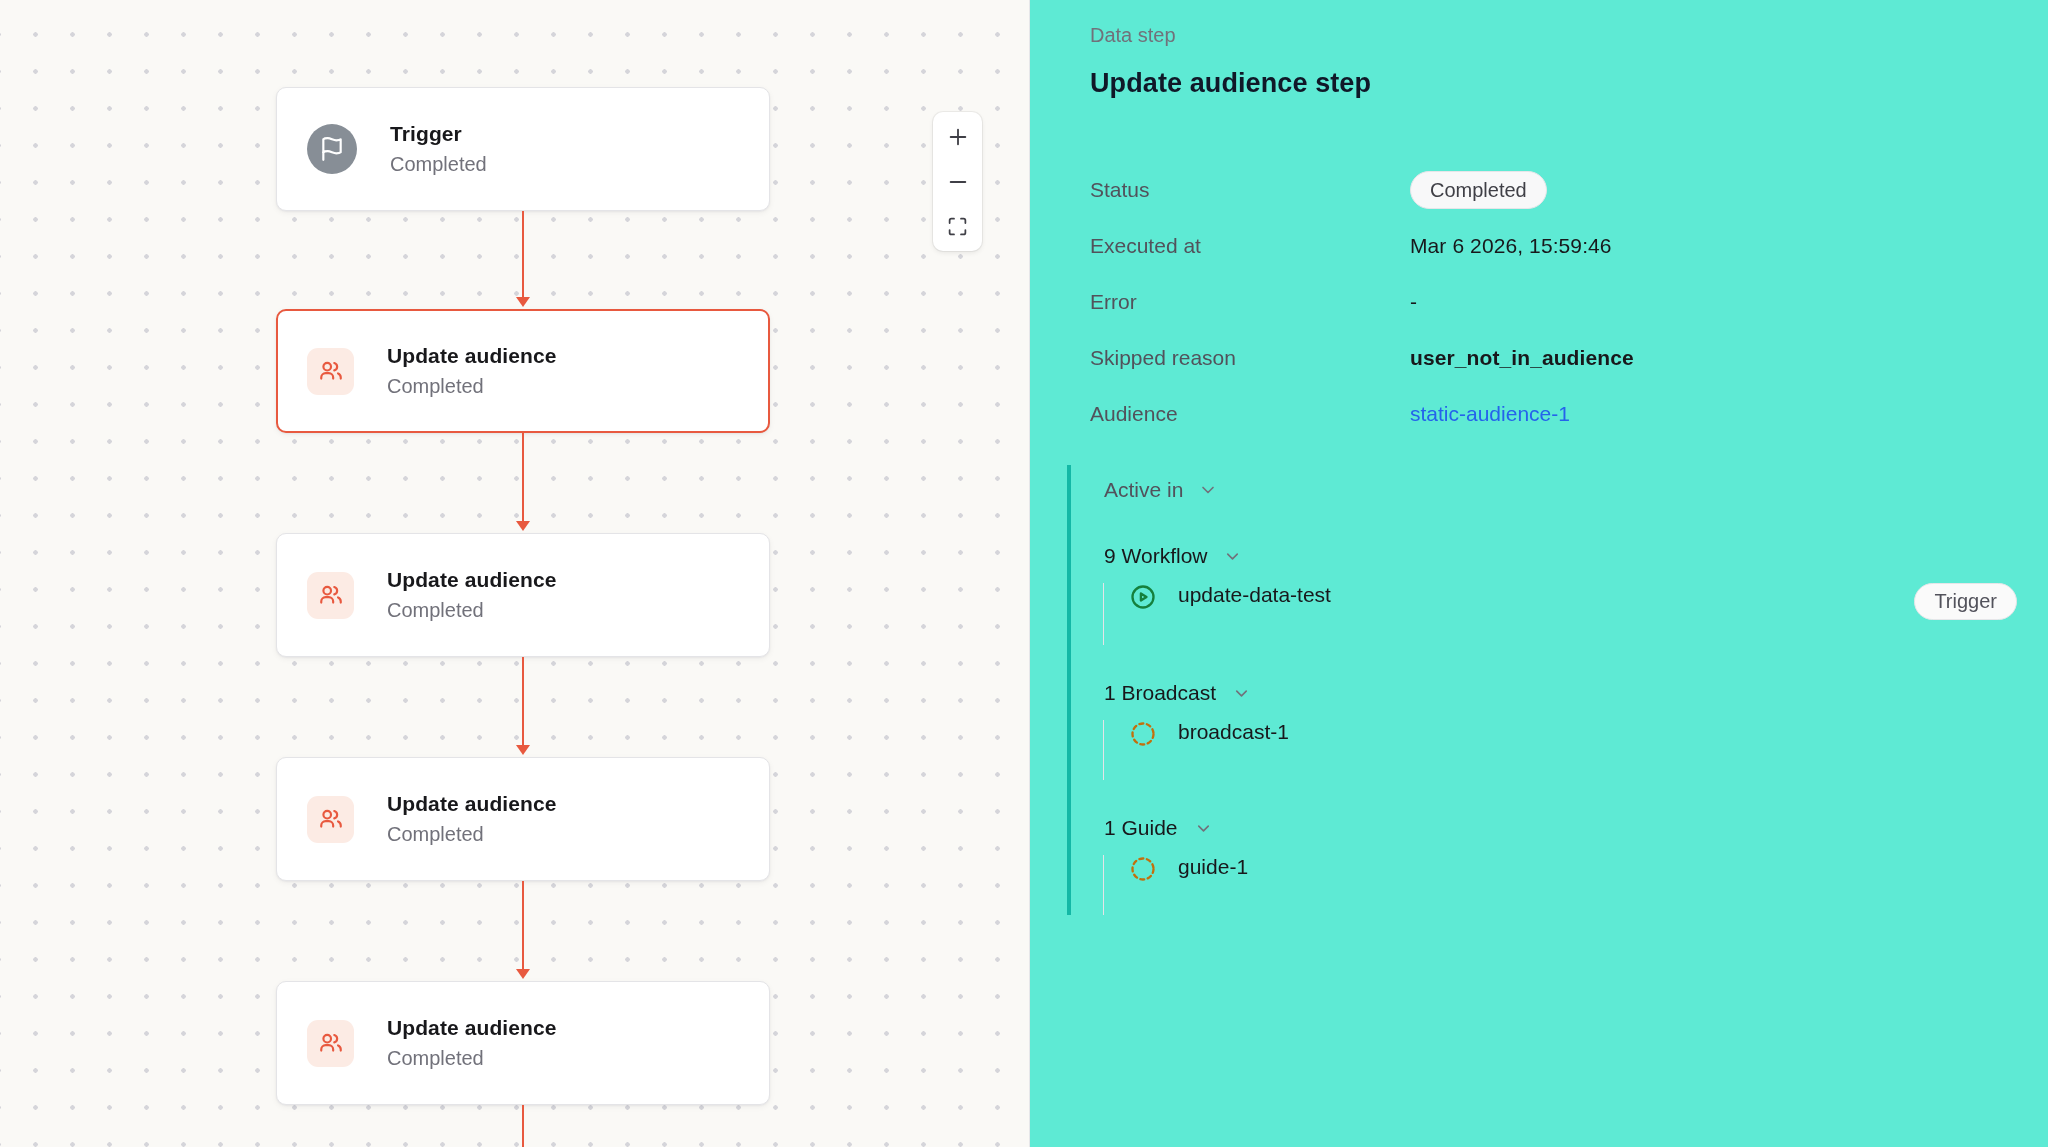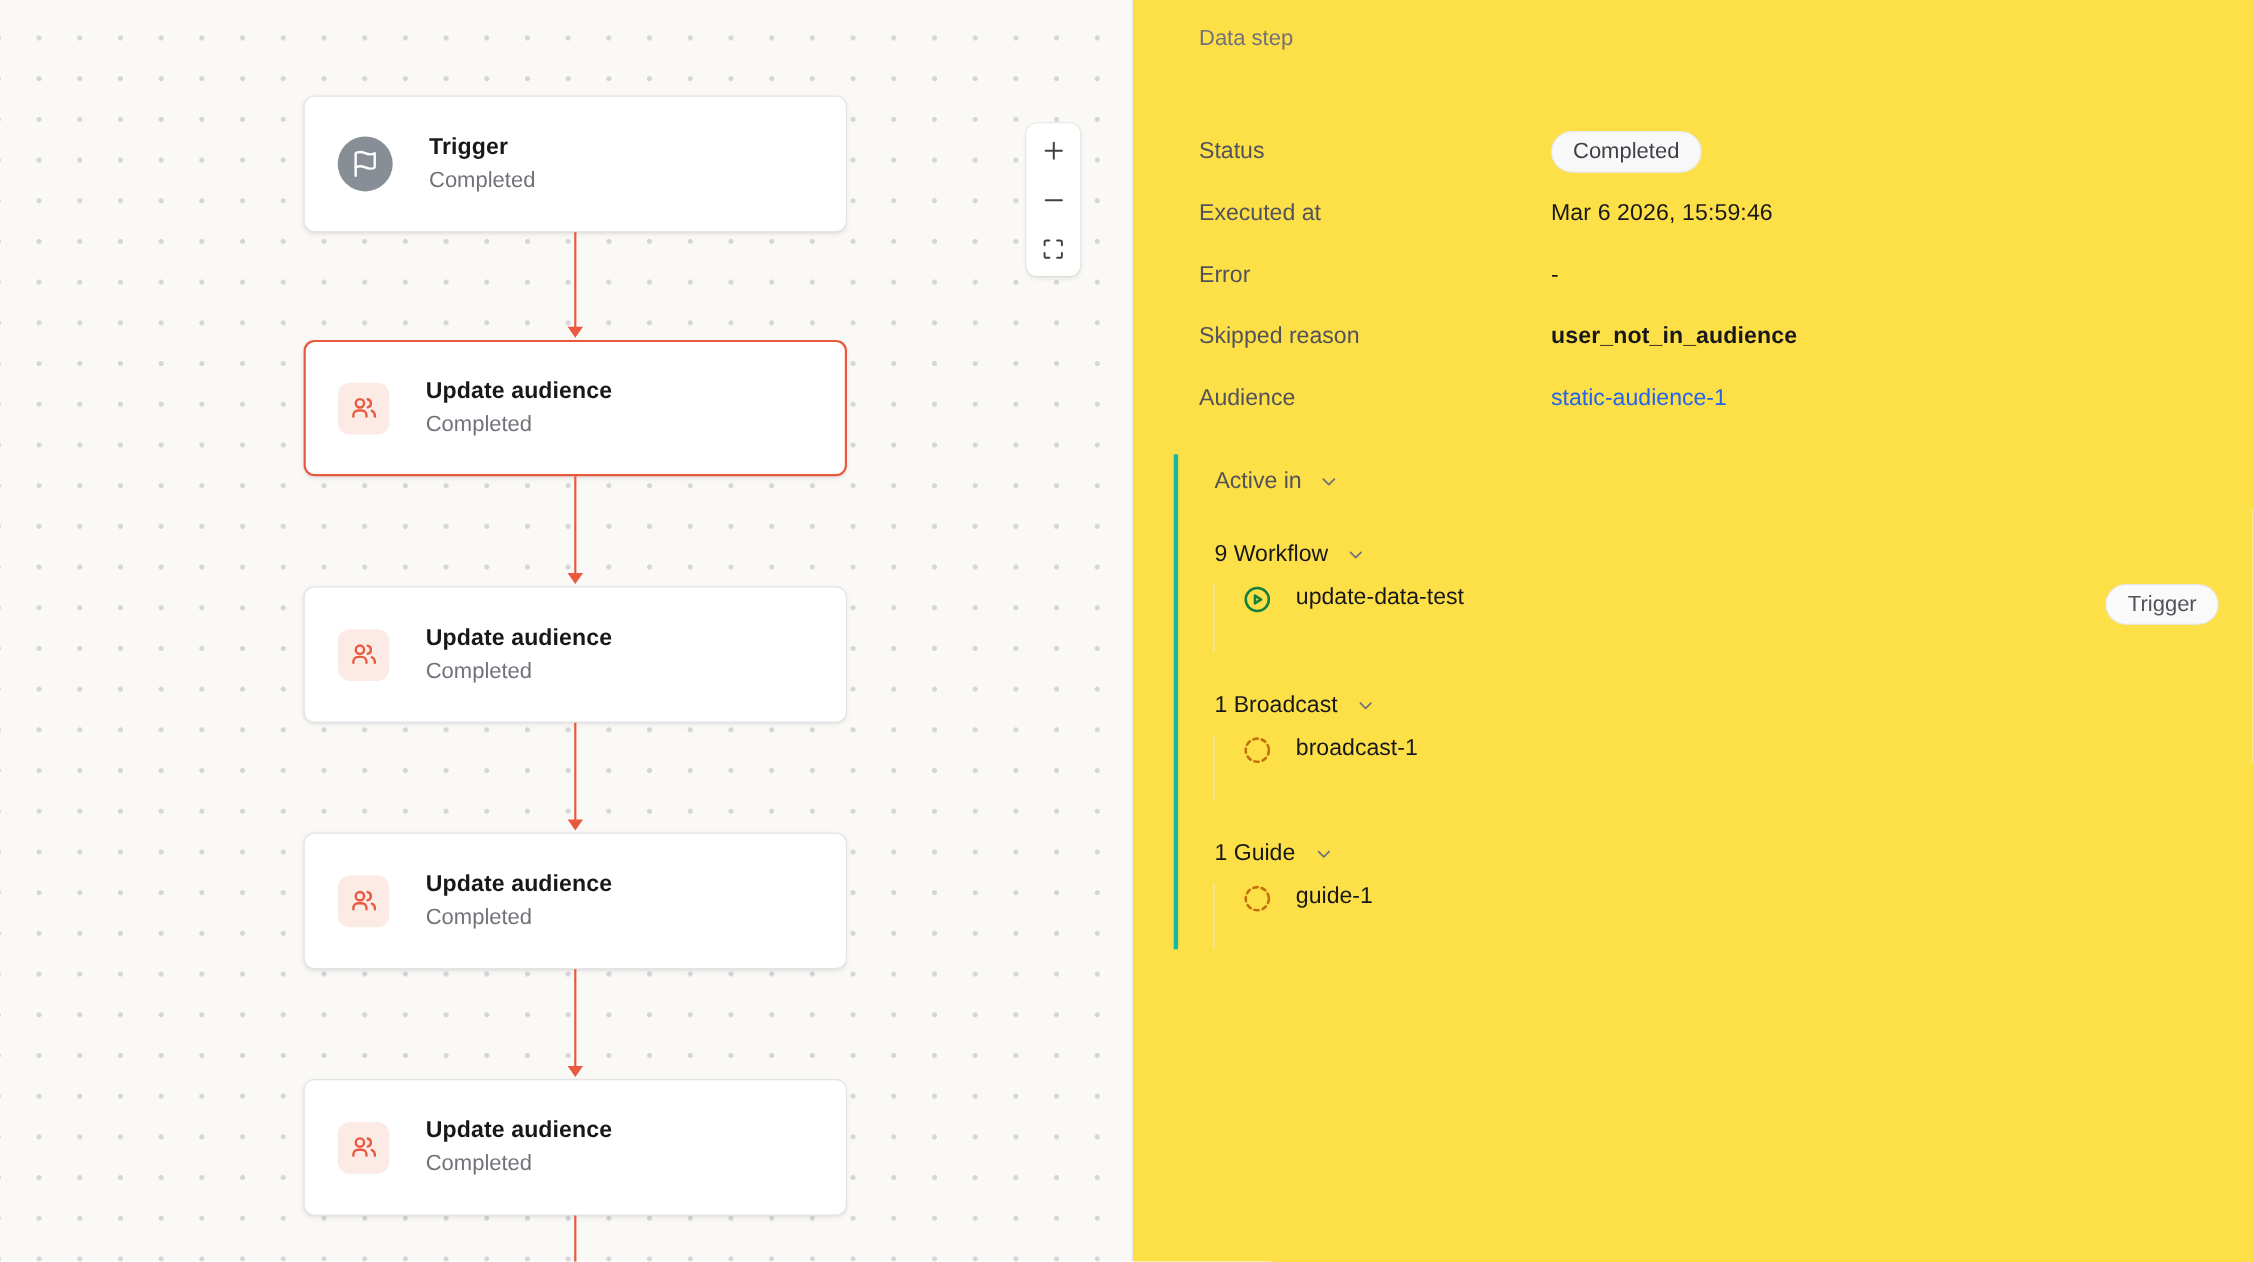--- a/index.html
+++ b/index.html
@@ -30,21 +30,21 @@
     border-left:7px solid transparent; border-right:7px solid transparent;
     border-top:10px solid #e8593f; }
 
   .zoom-toolbar { position:absolute; left:933px; top:112px; width:49px; background:#fff;
     border-radius:10px; box-shadow:0 0 0 1px rgba(0,0,0,.05),0 2px 5px rgba(0,0,0,.08);
     display:flex; flex-direction:column; padding:2px 0; }
   .zoom-btn { height:45px; display:grid; place-items:center; color:#3f3f46; background:none;
     border:none; cursor:pointer; }
 
   
-  .panel { position:relative; width:1018px; height:1147px; background:#fde047;
+  .panel { position:relative; width:1018px; height:1147px; background:#5eead4;
     padding:24px 0 0 60px; flex:none; }
   .eyebrow { font-size:20px; color:#71717a; }
   .page-title { font-size:27px; font-weight:700; color:#101828; margin-top:21px; letter-spacing:.1px; }
 
   .fields { margin-top:63px; }
   .field { display:flex; align-items:center; min-height:56px; font-size:21px; }
   .field-label { width:320px; flex:none; color:#52525b; }
   .field-value { color:#18181b; font-weight:600; letter-spacing:.1px; }
   .field-value.plain { font-weight:500; }
   .link { color:#2563eb; font-weight:500; cursor:pointer; text-decoration:none; }
@@ -185,20 +185,21 @@
             <path d="M21 8V5a2 2 0 0 0-2-2h-3"></path>
             <path d="M3 16v3a2 2 0 0 0 2 2h3"></path>
             <path d="M16 21h3a2 2 0 0 0 2-2v-3"></path>
         </svg>
       </button>
     </div>
   </div>
 
   <aside class="panel">
     <div class="eyebrow">Data step</div>
+    <h1 class="page-title">Update audience step</h1>
 
     <div class="fields">
       <div class="field">
         <span class="field-label">Status</span>
         <span class="pill">Completed</span>
       </div>
       <div class="field">
         <span class="field-label">Executed at</span>
         <span class="field-value plain">Mar 6 2026, 15:59:46</span>
       </div>

